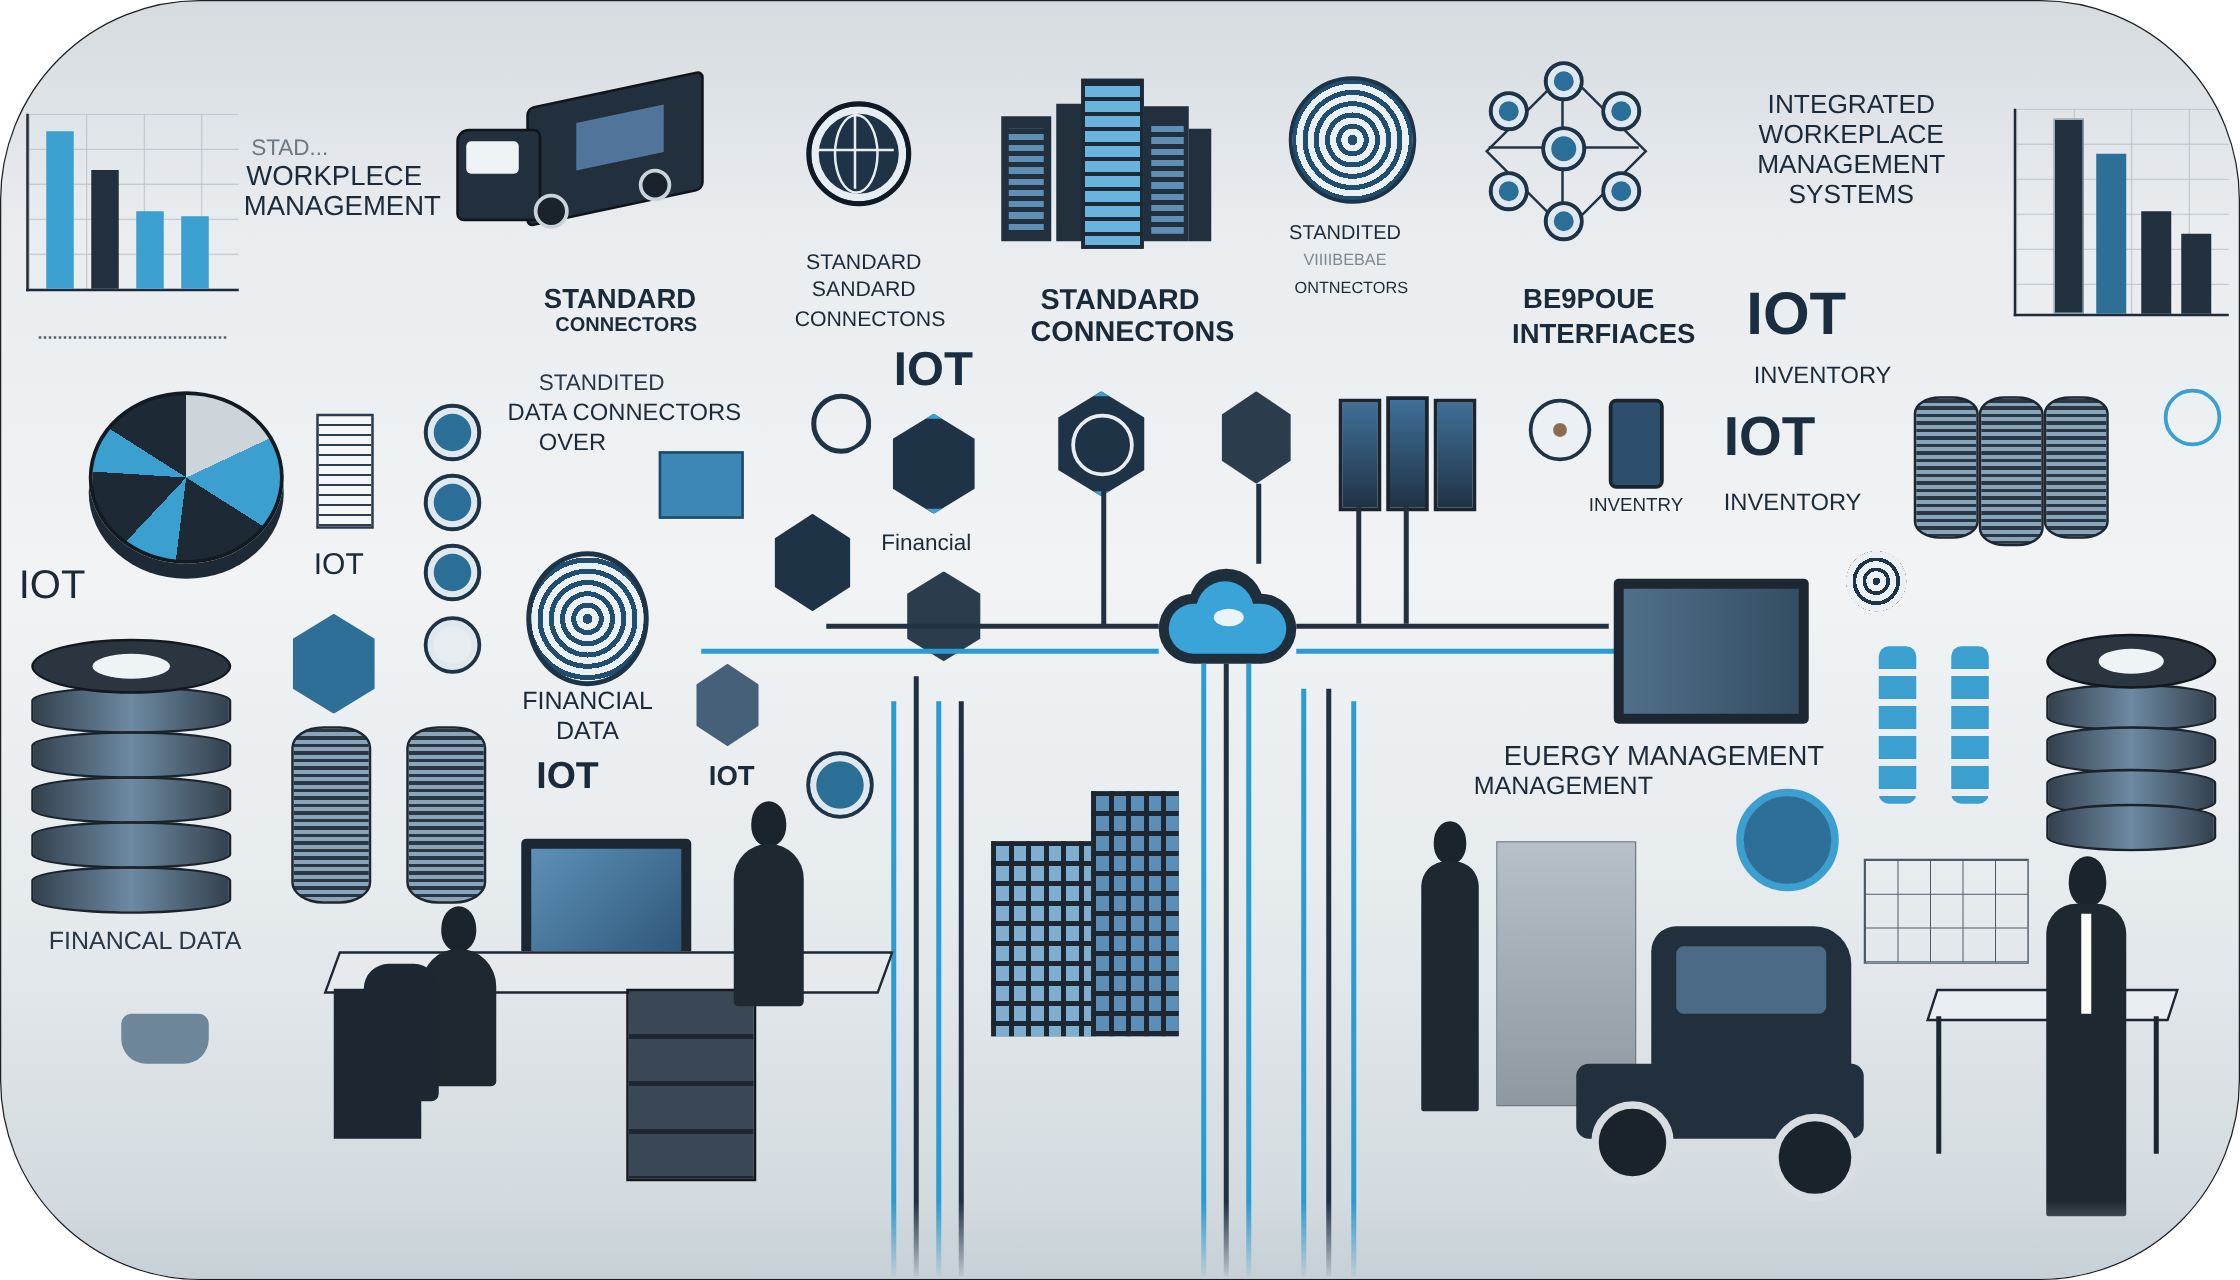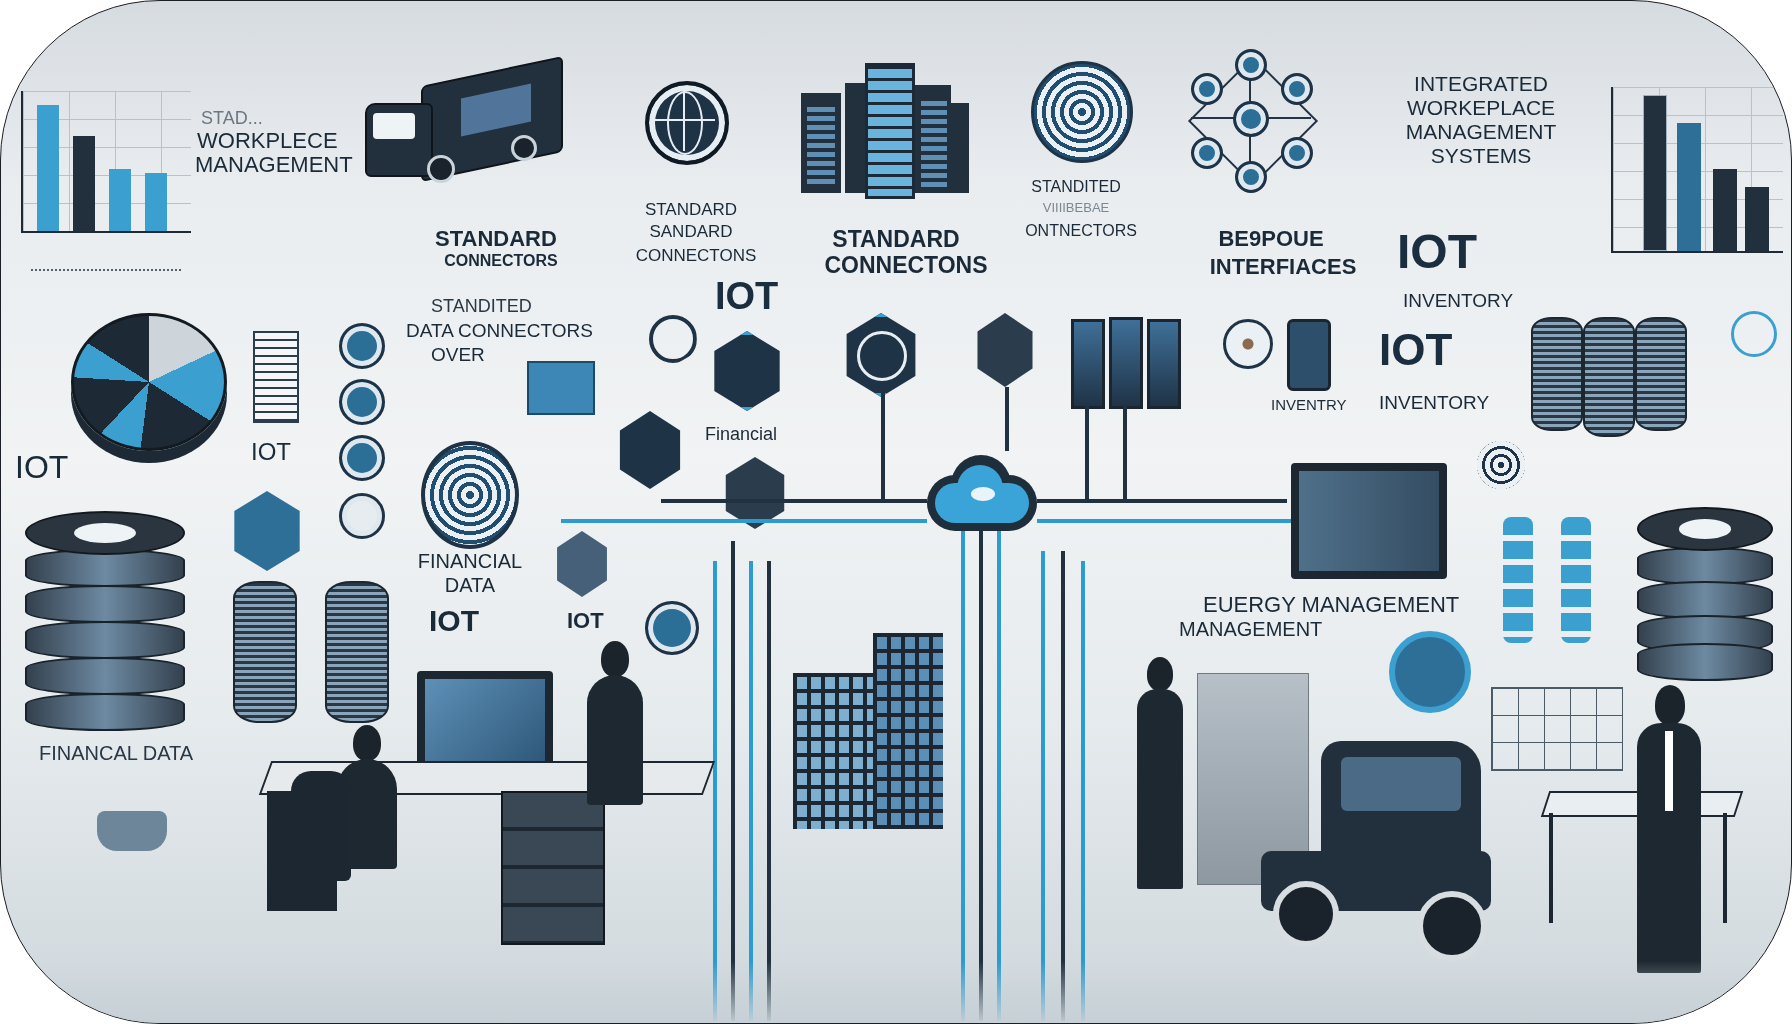--- a/index.html
+++ b/index.html
@@ -108,21 +108,21 @@
 
   <div class="lbl c" style="left:630px;top:200px;width:120px;font-size:17px;">STANDARD</div>
   <div class="lbl c" style="left:630px;top:222px;width:120px;font-size:17px;">SANDARD</div>
   <div class="lbl c" style="left:620px;top:246px;width:150px;font-size:17px;">CONNECTONS</div>
 
   <div class="lbl b c" style="left:815px;top:226px;width:160px;font-size:23px;">STANDARD</div>
   <div class="lbl b c" style="left:805px;top:252px;width:200px;font-size:23px;">CONNECTONS</div>
 
   <div class="lbl c" style="left:1005px;top:178px;width:140px;font-size:16px;">STANDITED</div>
   <div class="lbl c" style="left:1005px;top:200px;width:140px;font-size:13px;color:#7d8790;">VIIIIBEBAE</div>
-  <div class="lbl c" style="left:1000px;top:222px;width:160px;font-size:16px;">ONTNECTORS</div>
+  <div class="lbl c" style="left:1000px;top:222px;width:160px;font-size:13px;">ONTNECTORS</div>
 
   <div class="lbl b c" style="left:1200px;top:226px;width:140px;font-size:22px;">BE9POUE</div>
   <div class="lbl b c" style="left:1200px;top:254px;width:164px;font-size:22px;">INTERFIACES</div>
 
   <div class="lbl b" style="left:1396px;top:226px;font-size:48px;color:#1b2e40;">IOT</div>
   <div class="lbl" style="left:1402px;top:290px;font-size:19px;">INVENTORY</div>
 
   <div class="lbl" style="left:430px;top:296px;font-size:18px;color:#2a3845;">STANDITED</div>
   <div class="lbl" style="left:405px;top:320px;font-size:19px;">DATA CONNECTORS</div>
   <div class="lbl" style="left:430px;top:344px;font-size:19px;">OVER</div>

